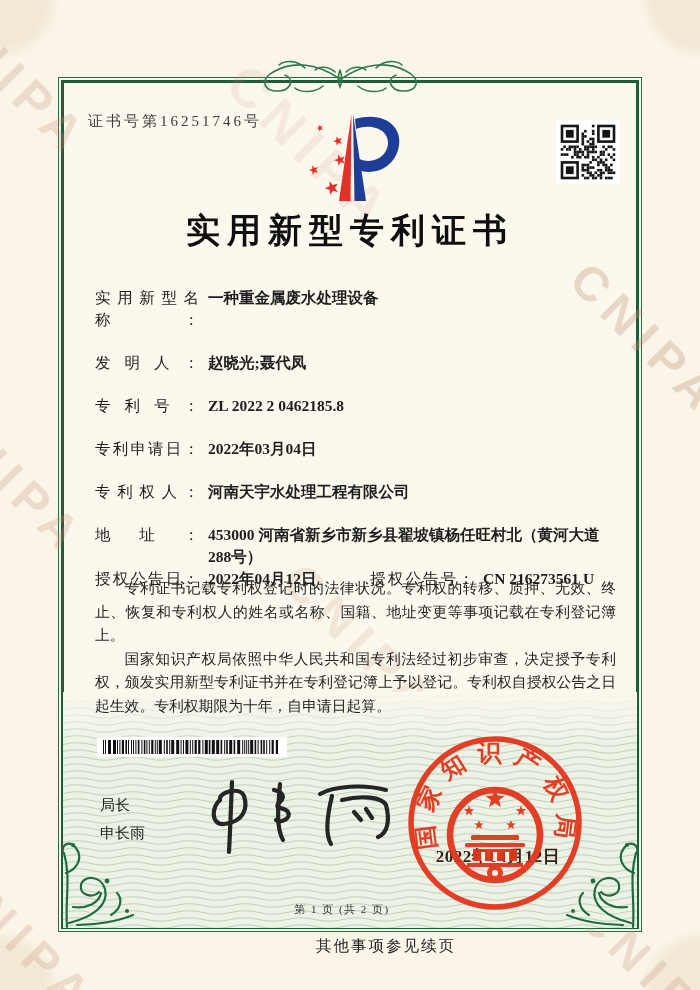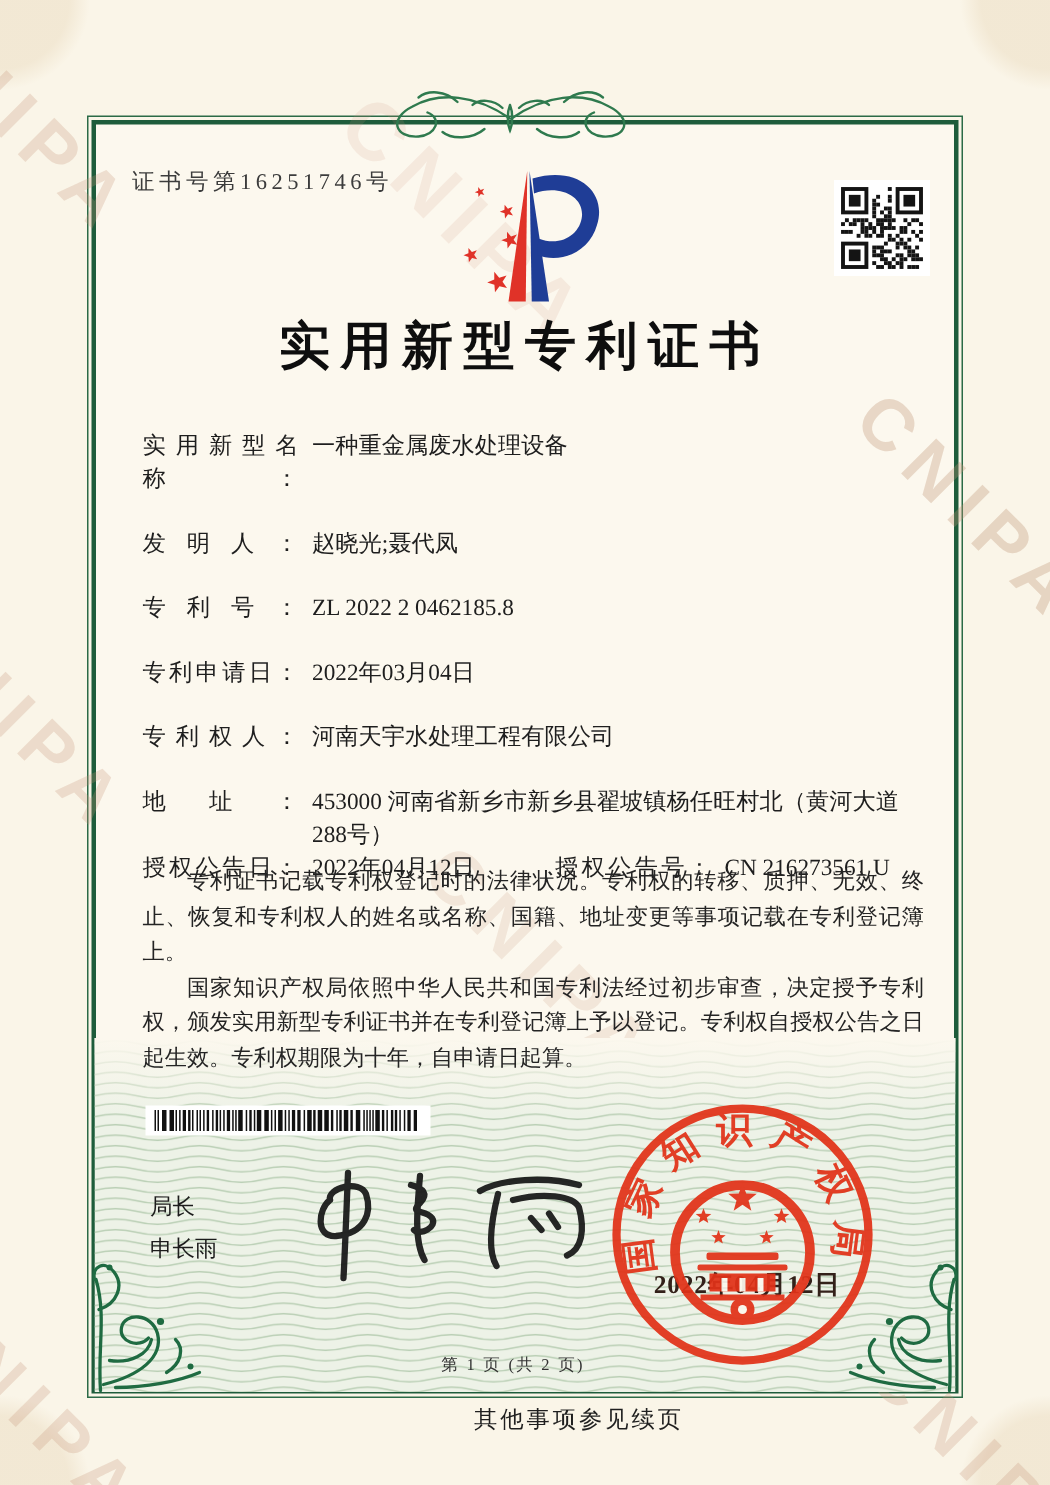--- a/index.html
+++ b/index.html
@@ -35,21 +35,21 @@
   .fl-right{left:547px;top:811px;transform:scaleX(-1);}
   
   .cert-no{position:absolute;left:88px;top:112px;font-size:15px;letter-spacing:3px;color:#3c3c3c;}
   .logo{position:absolute;left:292px;top:106px;width:120px;height:102px;}
   .qr{position:absolute;left:556px;top:120px;width:64px;height:64px;}
   .title{position:absolute;left:60px;top:208px;width:580px;text-align:center;
       font-size:34px;font-weight:bold;letter-spacing:7px;color:#0e0e0e;}
   .fields{position:absolute;left:95px;top:287px;width:527px;font-size:15.5px;color:#1e1e1e;}
   .frow{display:flex;line-height:22px;margin-bottom:21px;}
   .flabel{width:104px;flex:none;text-align:justify;text-align-last:justify;}
-  .fvalue{margin-left:9px;}
+  .fvalue{margin-left:9px;font-weight:bold;}
   .frow.addr{margin-bottom:0;}
   .frow.addr .fvalue{max-width:394px;}
   .frow.grant{position:relative;}
   .pair2{position:absolute;left:275px;top:0;display:flex;}
   .paras{position:absolute;left:95px;top:577px;width:521px;font-size:14.8px;
       line-height:23.5px;color:#242424;text-align:justify;}
   .paras p{margin:0;text-indent:2em;}
   .bc{position:absolute;left:97px;top:737px;background:#fff;padding:3px 5px;line-height:0;}
   .sig{position:absolute;left:198px;top:748px;width:208px;height:110px;}
   .director{position:absolute;left:100px;top:791px;font-size:15px;line-height:28px;

